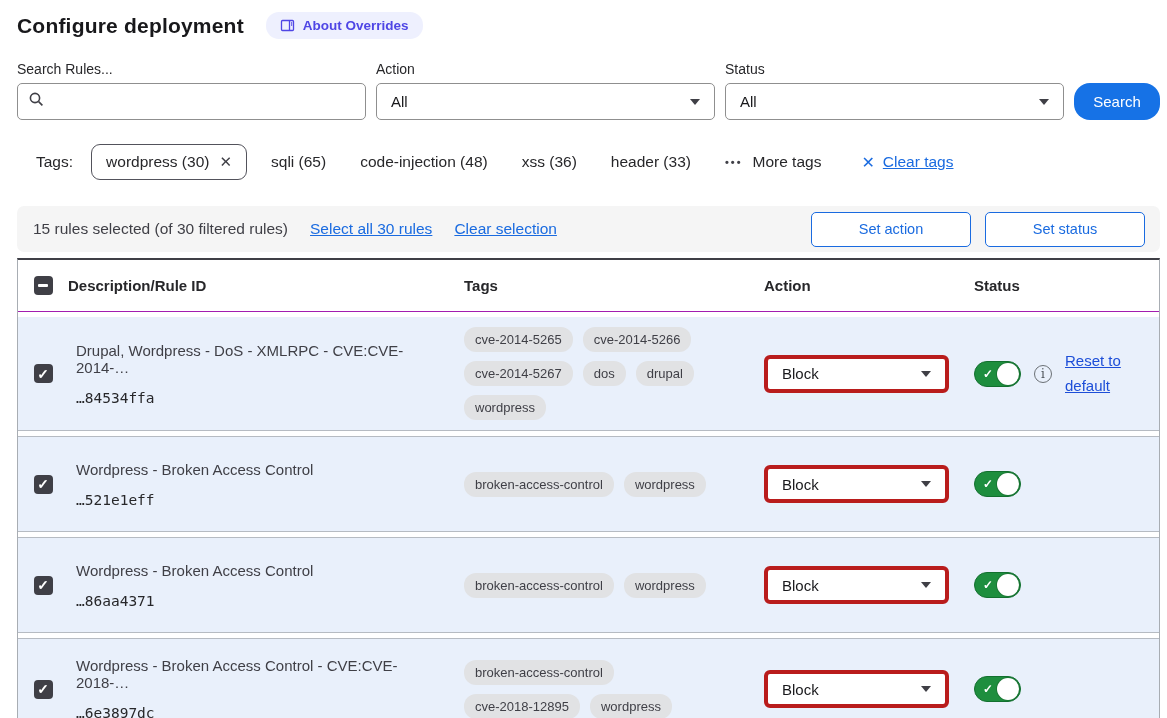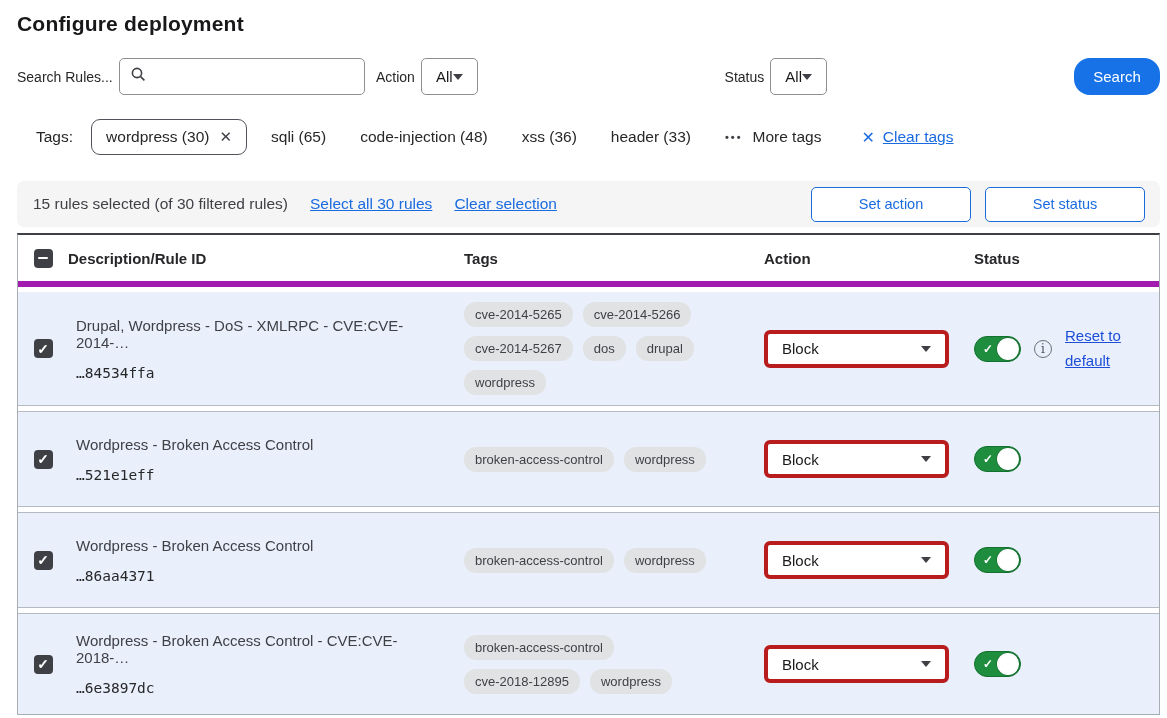--- a/index.html
+++ b/index.html
@@ -17,21 +17,21 @@
   .about-badge {
     display:inline-flex; align-items:center; gap:8px;
     background:#eef0fe; color:#4f46e5; border:none; cursor:pointer;
     border-radius:13px; height:27px; padding:0 14px; font-size:13.5px; font-weight:600;
     font-family:"Liberation Sans", sans-serif;
   }
   .about-badge svg { display:block; }
 
   
   .filters { display:flex; align-items:flex-end; gap:10px; margin-bottom:24px; }
-  .filter-group { display:flex; flex-direction:row; gap:6px;align-items:center; }
+  .filter-group { display:flex; flex-direction:column; gap:6px; }
   .filter-label { font-size:14px; color:#27272a; }
   .search-group { flex:0 0 349px; }
   .grow-group { flex:1 1 auto; }
   .search-box {
     height:37px; border:1px solid #8f8f8f; border-radius:5px; background:#fff;
     display:flex; align-items:center; padding:0 10px; gap:8px;
   }
   .search-box input {
     border:none; outline:none; flex:1; font-size:15px; background:transparent;
     font-family:"Liberation Sans", sans-serif;
@@ -81,21 +81,21 @@
     font-family:"Liberation Sans", sans-serif;
   }
 
   
   .rules-table {
     border-left:1px solid #a8adb3; border-right:1px solid #a8adb3;
     border-top:2px solid #3f3f46; border-bottom:1px solid #a8adb3;
     background:#fff;
   }
   .t-grid { display:grid; grid-template-columns:50px 396px 300px 210px 1fr; align-items:center; }
-  .t-head { height:52px; border-bottom:6px solid #a21caf; background:#fff; }
+  .t-head { height:52px; border-bottom:1px solid #a21caf; background:#fff; }
   .t-head .col-label { font-size:15px; font-weight:700; color:#27272a; }
   .t-gap { height:5px; background:#fff; }
   .t-row { background:#e9f0fb; border-top:1px solid #b6bbc2; border-bottom:1px solid #b6bbc2; }
   .t-row.first { border-top:none; }
   .t-row.last { border-bottom:none; }
 
   .cb-cell { display:flex; justify-content:center; }
   .checkbox {
     width:19px; height:19px; border-radius:4px; background:#3f3f46; cursor:pointer;
     display:flex; align-items:center; justify-content:center; color:#fff;
@@ -144,20 +144,31 @@
     text-decoration:underline;
   }
 </style>
 </head>
 <body>
 
 <div class="page">
 
   <div class="page-header">
     <div class="page-title">Configure deployment</div>
+    <button class="about-badge">
+      <span>
+        <svg width="15" height="15" viewBox="0 0 15 15" fill="none" stroke="#4f46e5" stroke-width="1.3">
+          <rect x="1.5" y="2.5" width="12" height="10" rx="1"></rect>
+          <line x1="9.5" y1="2.5" x2="9.5" y2="12.5"></line>
+          <line x1="11" y1="5" x2="12.2" y2="5"></line>
+          <line x1="11" y1="7" x2="12.2" y2="7"></line>
+        </svg>
+      </span>
+      <span>About Overrides</span>
+    </button>
   </div>
 
   <div class="filters">
     <div class="filter-group search-group">
       <div class="filter-label">Search Rules...</div>
       <div class="search-box">
         <span>
           <svg width="17" height="17" viewBox="0 0 17 17" fill="none" stroke="#3f3f46" stroke-width="1.6">
             <circle cx="7" cy="7" r="4.6"></circle>
             <line x1="10.6" y1="10.6" x2="14.4" y2="14.4"></line>

